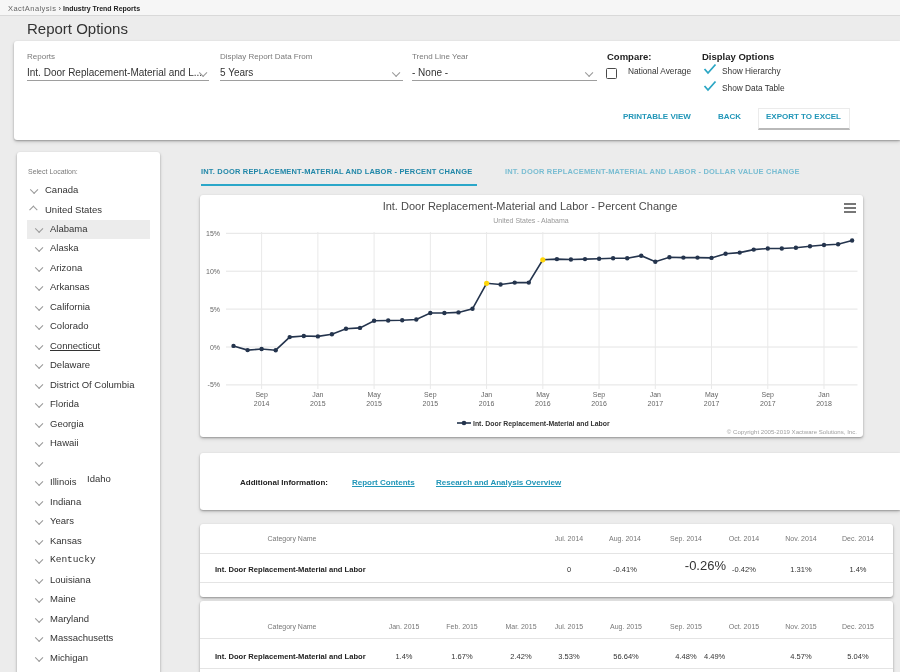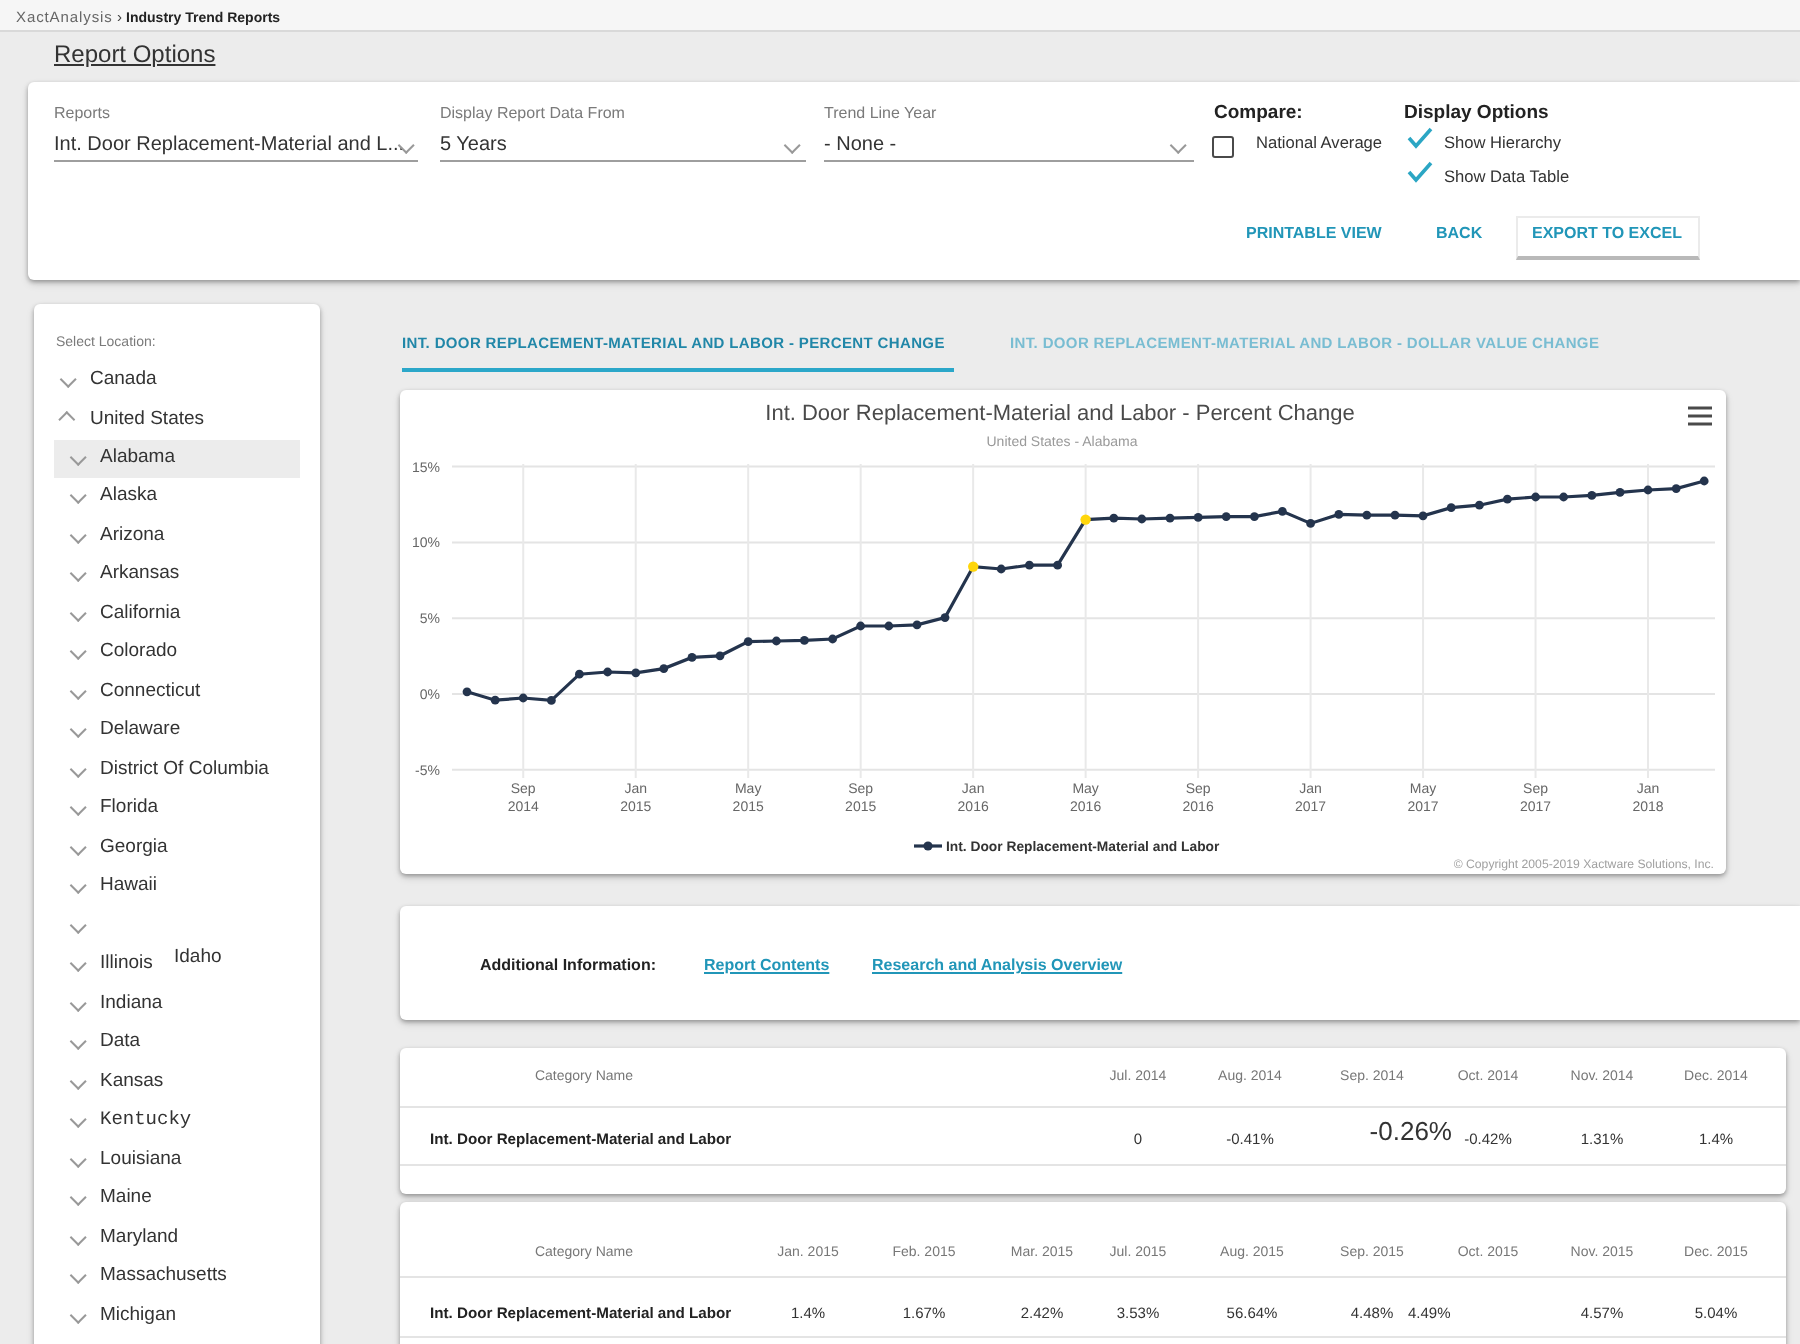--- a/index.html
+++ b/index.html
@@ -11,21 +11,21 @@
   .chev.up { transform:rotate(135deg); }
   .lbl { color:#7a7a7a; font-size:7px; }
   .cyan { color:#2196b8; }
 </style>
 </head>
 <body>
 
 <div class="abs" style="left:0;top:0;width:900px;height:16px;background:#f6f6f6;border-bottom:1px solid #d9d9d9;"></div>
 <div class="abs" style="left:8px;top:4px;font-size:7.5px;color:#666;"><span style="letter-spacing:0.45px;">XactAnalysis</span> <span style="color:#444;">›</span> <b style="color:#222;font-size:7px;">Industry Trend Reports</b></div>
 
-<div class="abs" style="left:27px;top:20px;font-size:12px;color:#333;text-decoration:underline;">Report Options</div>
+<div class="abs" style="left:27px;top:20px;font-size:15px;color:#333;">Report Options</div>
 
 <div class="card" style="left:14px;top:41px;width:886px;height:99px;border-top-right-radius:0;border-bottom-right-radius:0;"></div>
 
 <div class="abs lbl" style="left:27px;top:52px;font-size:8px;">Reports</div>
 <div class="abs" style="left:27px;top:62px;width:182px;border-bottom:1px solid #9e9e9e;height:18.5px;line-height:21px;font-size:10px;color:#333;">Int. Door Replacement-Material and L...</div>
 <div class="abs chev" style="left:200px;top:69.5px;"></div>
 
 <div class="abs lbl" style="left:220px;top:52px;font-size:8px;">Display Report Data From</div>
 <div class="abs" style="left:220px;top:62px;width:183px;border-bottom:1px solid #9e9e9e;height:18.5px;line-height:21px;font-size:10px;color:#333;">5 Years</div>
 <div class="abs chev" style="left:393px;top:69.5px;"></div>
@@ -67,39 +67,39 @@
     <div class="abs" style="left:36px;top:62px;font-size:9.5px;color:#333;">Alaska</div>
     <div class="abs chev" style="left:22px;top:84.5px;"></div>
     <div class="abs" style="left:36px;top:81.5px;font-size:9.5px;color:#333;">Arizona</div>
     <div class="abs chev" style="left:22px;top:104px;"></div>
     <div class="abs" style="left:36px;top:101px;font-size:9.5px;color:#333;">Arkansas</div>
     <div class="abs chev" style="left:22px;top:123.5px;"></div>
     <div class="abs" style="left:36px;top:120.5px;font-size:9.5px;color:#333;">California</div>
     <div class="abs chev" style="left:22px;top:143px;"></div>
     <div class="abs" style="left:36px;top:140px;font-size:9.5px;color:#333;">Colorado</div>
     <div class="abs chev" style="left:22px;top:162.5px;"></div>
-    <div class="abs" style="left:36px;top:159.5px;font-size:9.5px;color:#333;">Connecticut</div>
+    <div class="abs" style="left:36px;top:159.5px;font-size:9.5px;color:#333;text-decoration:underline;">Connecticut</div>
     <div class="abs chev" style="left:22px;top:182px;"></div>
     <div class="abs" style="left:36px;top:179px;font-size:9.5px;color:#333;">Delaware</div>
     <div class="abs chev" style="left:22px;top:201.5px;"></div>
     <div class="abs" style="left:36px;top:198.5px;font-size:9.5px;color:#333;">District Of Columbia</div>
     <div class="abs chev" style="left:22px;top:221px;"></div>
     <div class="abs" style="left:36px;top:218px;font-size:9.5px;color:#333;">Florida</div>
     <div class="abs chev" style="left:22px;top:240.5px;"></div>
     <div class="abs" style="left:36px;top:237.5px;font-size:9.5px;color:#333;">Georgia</div>
     <div class="abs chev" style="left:22px;top:260px;"></div>
     <div class="abs" style="left:36px;top:257px;font-size:9.5px;color:#333;">Hawaii</div>
     <div class="abs chev" style="left:22px;top:279.5px;"></div>
     <div class="abs" style="left:36px;top:293px;font-size:9.5px;color:#333;padding-left:37px;">Idaho</div>
     <div class="abs chev" style="left:22px;top:299px;"></div>
     <div class="abs" style="left:36px;top:296px;font-size:9.5px;color:#333;">Illinois</div>
     <div class="abs chev" style="left:22px;top:318.5px;"></div>
     <div class="abs" style="left:36px;top:315.5px;font-size:9.5px;color:#333;">Indiana</div>
     <div class="abs chev" style="left:22px;top:338px;"></div>
-    <div class="abs" style="left:36px;top:335px;font-size:9.5px;color:#333;">Data</div>
+    <div class="abs" style="left:36px;top:335px;font-size:9.5px;color:#333;">Years</div>
     <div class="abs chev" style="left:22px;top:357.5px;"></div>
     <div class="abs" style="left:36px;top:354.5px;font-size:9.5px;color:#333;">Kansas</div>
     <div class="abs chev" style="left:22px;top:377px;"></div>
     <div class="abs" style="left:36px;top:374px;font-size:9.5px;color:#333;font-family:Liberation Mono, monospace;">Kentucky</div>
     <div class="abs chev" style="left:22px;top:396.5px;"></div>
     <div class="abs" style="left:36px;top:393.5px;font-size:9.5px;color:#333;">Louisiana</div>
     <div class="abs chev" style="left:22px;top:416px;"></div>
     <div class="abs" style="left:36px;top:413px;font-size:9.5px;color:#333;">Maine</div>
     <div class="abs chev" style="left:22px;top:435.5px;"></div>
     <div class="abs" style="left:36px;top:432.5px;font-size:9.5px;color:#333;">Maryland</div>

